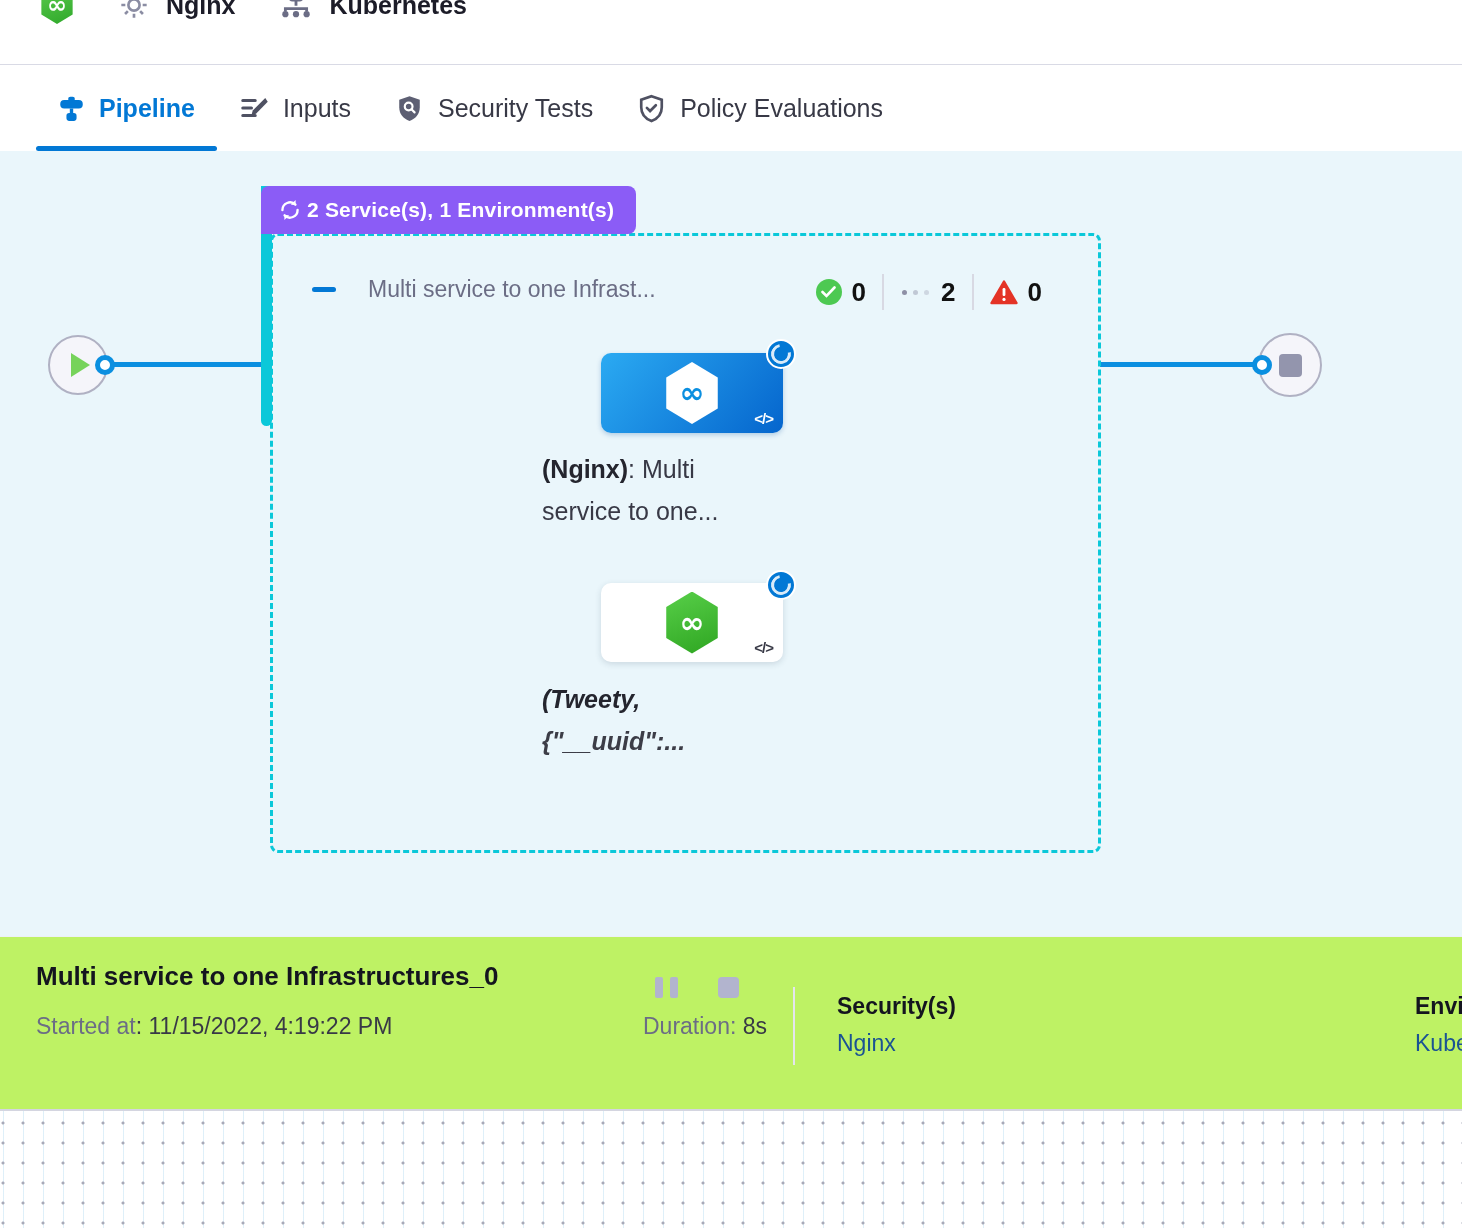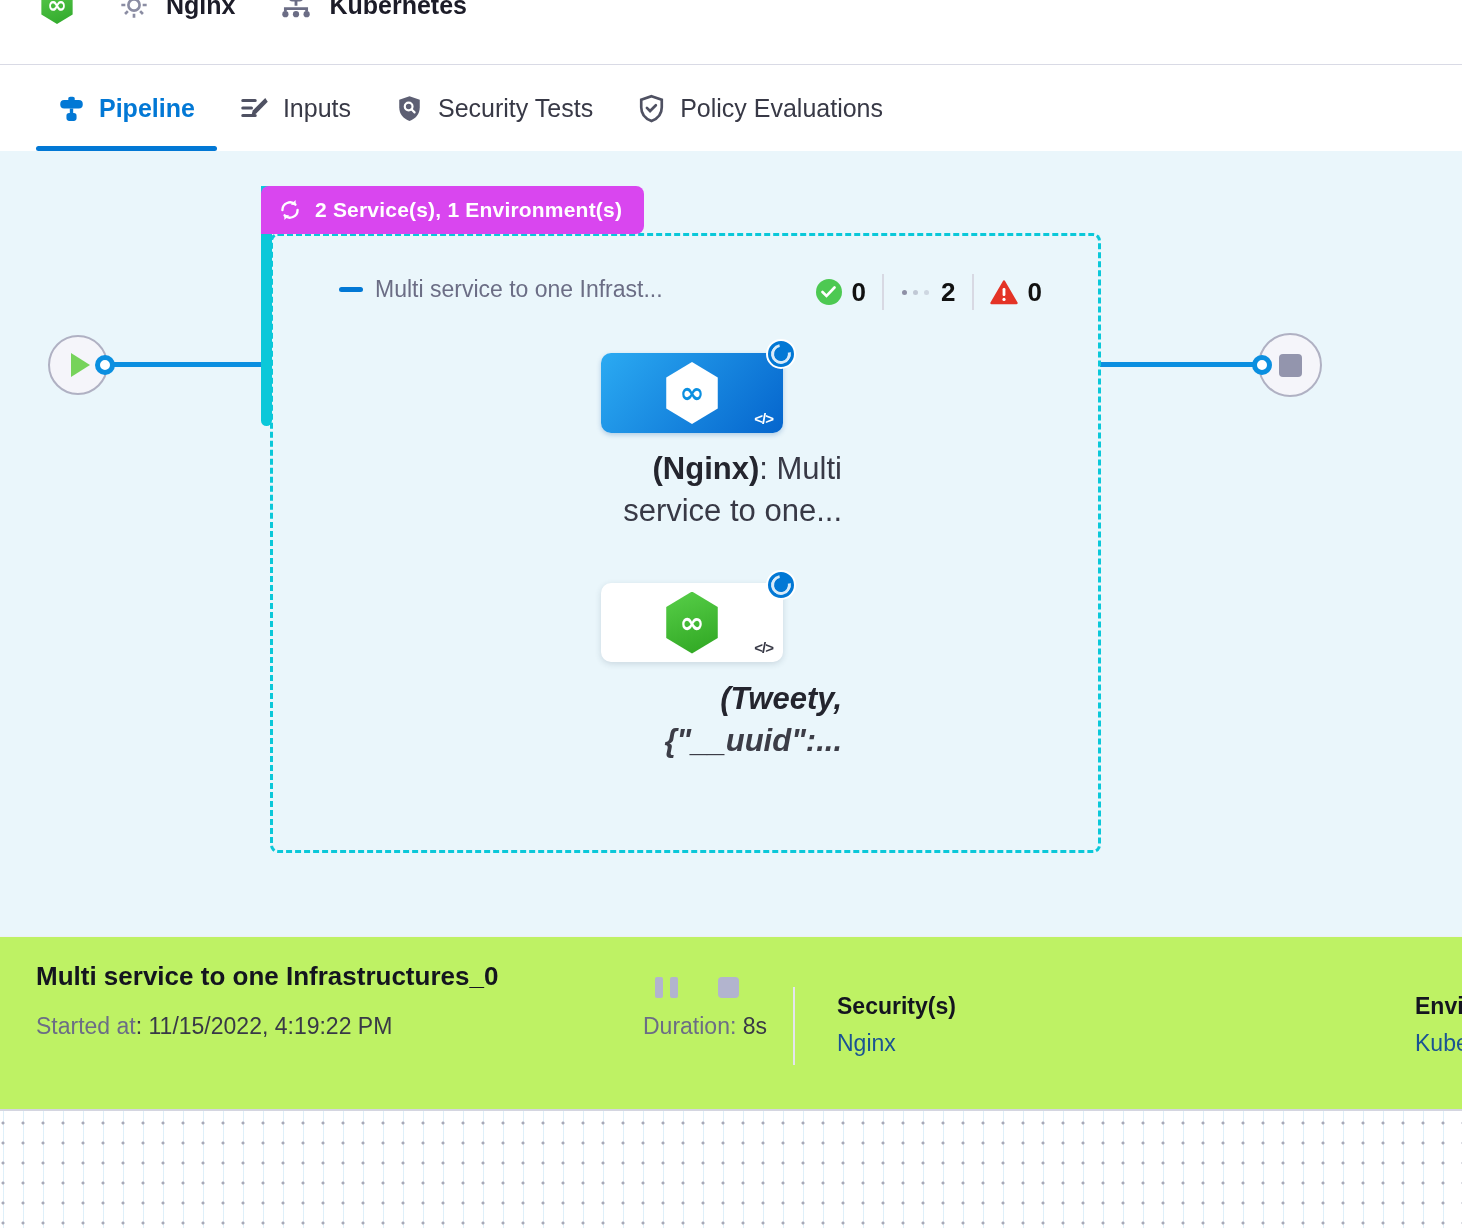--- a/index.html
+++ b/index.html
@@ -37,25 +37,25 @@
   .edge { position:absolute; height:5px; background:#0b8fe0; top:211px; }
   .edge-left { left:104px; width:160px; }
   .edge-right { left:1100px; width:160px; }
   .port { position:absolute; width:20px; height:20px; border-radius:50%; background:#fff; border:5px solid #0b8fe0; top:204px; }
   .port-start { left:95px; }
   .port-end { left:1252px; }
 
   .stage-box { position:absolute; left:270px; top:82px; width:831px; height:620px;
     border:3px dashed #0bc8d9; border-radius:8px; }
   .group-rail { position:absolute; left:261px; top:35px; width:11px; height:240px; background:#0bc8d9; border-radius:0 0 6px 6px; }
-  .group-badge { position:absolute; left:261px; top:35px; height:48px; background:#d946ef; border-radius:8px 8px 8px 0;
-    display:flex; align-items:center; gap:12px; padding:0 22px 0 16px; color:#fff;text-align:center; }
+  .group-badge { position:absolute; left:261px; top:35px; height:48px; background:#8b5cf6; border-radius:8px 8px 8px 0;
+    display:flex; align-items:center; gap:4px; padding:0 22px 0 16px; color:#fff;text-align:center; }
   .group-badge .badge-label { font-size:21px; font-weight:bold; letter-spacing:.2px; }
 
-  .stage-header-left { position:absolute; left:66px; top:40px; display:flex; align-items:center; gap:12px; }
+  .stage-header-left { position:absolute; left:39px; top:40px; display:flex; align-items:center; gap:32px; }
   .minus-icon { width:24px; height:5px; background:#0278d5; border-radius:3px; }
   .stage-title { font-size:23px; color:#6b6d85; }
   .stage-counts { position:absolute; right:56px; top:38px; display:flex; align-items:center; gap:10px; }
   .count-num { font-size:26px; font-weight:bold; color:#111; }
   .v-sep { width:2px; height:36px; background:#d8d9e3; margin:0 6px; }
   .chk-circle { width:26px; height:26px; border-radius:50%; background:#4dc952; display:flex; align-items:center; justify-content:center; }
   .run-dots { display:flex; gap:6px; align-items:center; padding:0 2px; }
   .run-dots i { width:5px; height:5px; border-radius:50%; background:#8e90a6; display:block; }
   .run-dots i:nth-child(2){ opacity:.45; } .run-dots i:nth-child(3){ opacity:.3; }
 
@@ -69,21 +69,21 @@
   .hex-white { background:#fff; } .hex-white span { color:#0b8fe0; }
   .hex-green { background:linear-gradient(160deg,#58cf49,#2ea521); } .hex-green span { color:#fff; }
   .code-glyph { position:absolute; right:10px; bottom:6px; font-size:15px; font-weight:bold; letter-spacing:-1px; }
   .code-white { color:#fff; } .code-dark { color:#383946; }
 
   .spinner { position:absolute; width:30px; height:30px; border-radius:50%; background:#0278d5; border:2px solid #fff; }
   .spinner::after { content:""; position:absolute; inset:3px; border-radius:50%;
     border:3px solid rgba(255,255,255,.85); border-top-color:transparent; transform:rotate(35deg); }
   .spin-1 { left:493px; top:103px; } .spin-2 { left:493px; top:334px; }
 
-  .node-label { position:absolute; width:300px; text-align:right; font-size:31px; line-height:42px; color:#383946; }
+  .node-label { position:absolute; width:300px; text-align:left; font-size:25px; line-height:42px; color:#383946; }
   .label-nginx { left:269px; top:212px; }
   .label-tweety { left:269px; top:442px; }
   .node-label b { color:#24252e; }
   .label-tweety .nl-line { font-weight:bold; color:#3c3d47;font-style:italic; }
 
   
   .footer { position:relative; height:175px; background:#bef264; border-top:1px solid #eef0f6; border-bottom:2px solid #d4d5e0; }
   .f-title { position:absolute; left:36px; top:24px; font-size:26px; font-weight:bold; color:#14151f; }
   .f-started { position:absolute; left:36px; top:76px; font-size:23px; color:#383946; }
   .f-started .muted { color:#6b6d85; }

